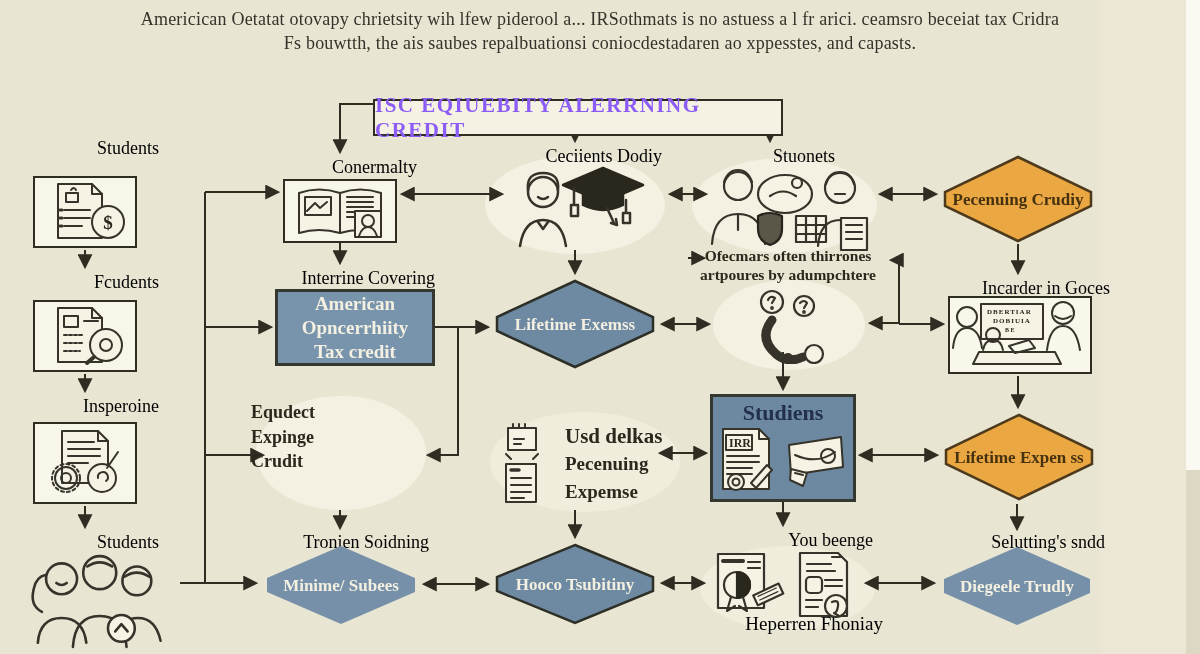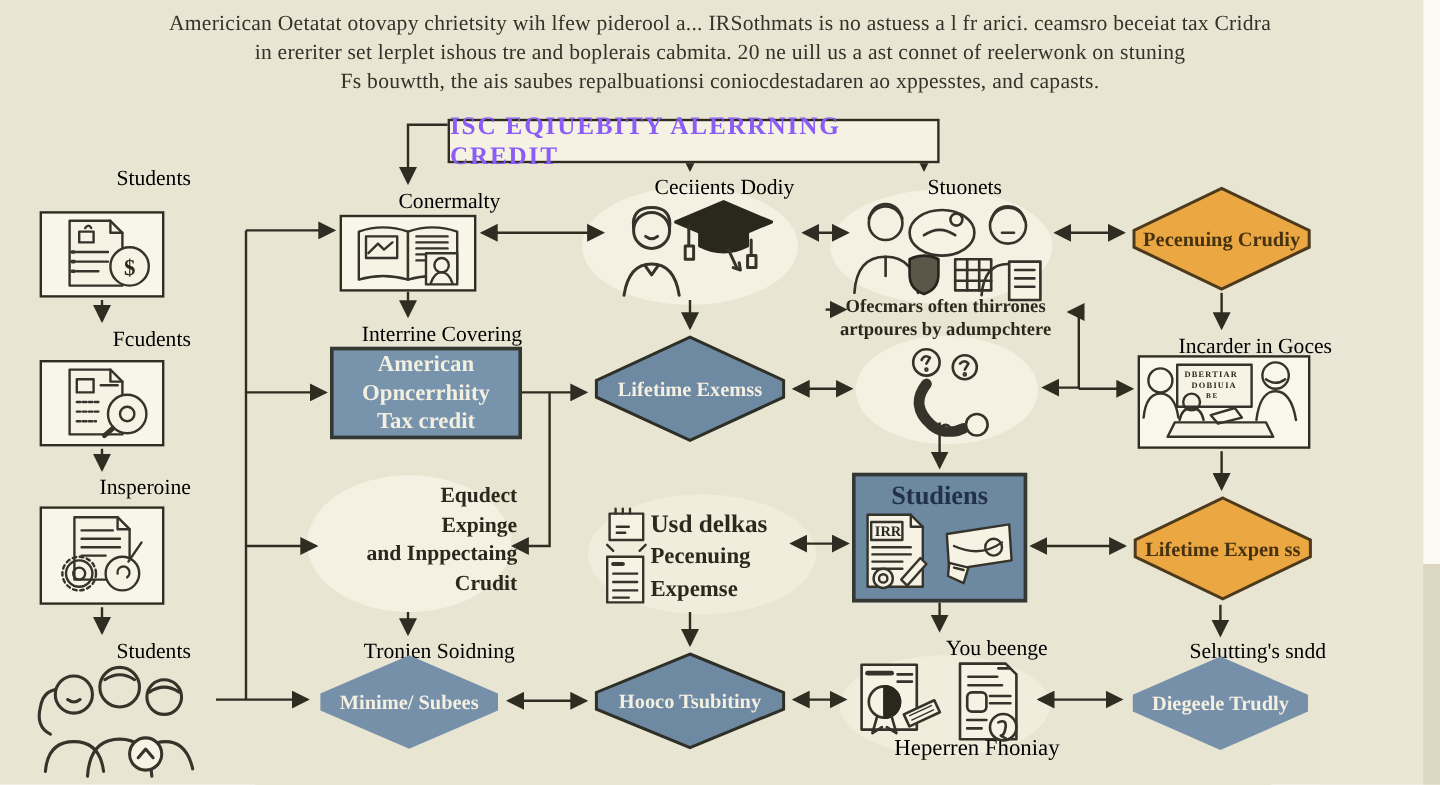--- a/index.html
+++ b/index.html
@@ -25,22 +25,22 @@
   svg.diamond{position:absolute;z-index:2}
   .diamond text{font-family:"Liberation Serif","DejaVu Serif",serif;font-weight:700;text-anchor:middle}
   .diamond.orange text{fill:#46320f;font-size:17px}
   .diamond.blue text{fill:#f3efe1;font-size:17px}
   .icon{stroke:#35332a;fill:none;stroke-width:2;stroke-linecap:round;stroke-linejoin:round}
   .icon .fillp{fill:#f6f3e5}
   .icon .dark{fill:#2a281d;stroke:#2a281d}
   .icon .shade{fill:#5a5648}
   .icon text{font-family:"Liberation Serif",serif;stroke:none;fill:#2a281d;font-weight:700}
   .ofec{position:absolute;font-weight:700;font-size:15.5px;line-height:19px;text-align:center;color:#2b291d;z-index:2}
-  .multi{position:absolute;font-weight:700;font-size:18px;line-height:24px;text-align:right;color:#2b291d;z-index:2}
-  .usd{position:absolute;display:flex;gap:0;z-index:2}
+  .multi{position:absolute;font-weight:700;font-size:18px;line-height:24px;text-align:left;color:#2b291d;z-index:2}
+  .usd{position:absolute;display:flex;gap:23px;z-index:2}
   .usd .txt{font-weight:700;font-size:19px;line-height:28px;color:#2b291d}
   .studiens-label{font-size:22px;color:#22304a;margin-bottom:2px}
   .strip-top{position:absolute;left:1186px;top:0;width:14px;height:470px;background:#fbfaf2}
   .strip-bot{position:absolute;left:1186px;top:470px;width:14px;height:184px;background:#ddd8c4}
   .lightcol{position:absolute;left:1100px;top:0;width:86px;height:654px;background:#ece8d8;opacity:.55}
 </style>
 </head>
 <body>
 
 <div class="stage">
@@ -97,21 +97,20 @@
       <path d="M662 583H704" marker-start="url(#ah)" marker-end="url(#ah)"></path>
       <path d="M866 583H934" marker-start="url(#ah)" marker-end="url(#ah)"></path>
       <path d="M85 250V267" marker-end="url(#ah)"></path>
       <path d="M85 374V391" marker-end="url(#ah)"></path>
       <path d="M85 506V527" marker-end="url(#ah)"></path>
     </g>
   </svg>
 
   <div class="intro">
     <div>Americican Oetatat otovapy chrietsity wih lfew piderool a... IRSothmats is no astuess a l fr arici. ceamsro beceiat tax Cridra</div>
-    <div>in ereriter set lerplet ishous tre and boplerais cabmita. 20 ne uill us a ast connet of reelerwonk on stuning</div>
     <div>Fs bouwtth, the ais saubes repalbuationsi coniocdestadaren ao xppesstes, and capasts.</div>
   </div>
 
   <div class="title-box node">
     <span>ISC EQIUEBITY ALERRNING CREDIT</span>
   </div>
 
   <div class="label" style="left:9px;top:138px;width:150px">Students</div>
   <div class="box node" style="left:33px;top:176px;width:104px;height:72px">
     <svg class="icon" width="98" height="62" viewBox="0 0 98 62">
@@ -279,21 +278,20 @@
         <path d="M104 16q8 6 16 0"></path>
         <path d="M96 50q3-24 16-24t17 24"></path>
       <path class="fillp" d="M28 52h76l6 12H22z"></path>
         <path d="M58 46l20-6 6 8-20 5z"></path>
     </svg>
   </div>
 
   <div class="multi" style="left:251px;top:400px;width:180px;line-height:24.5px">
     <div>Equdect</div>
     <div>Expinge</div>
-    <div>and Inppectaing</div>
     <div>Crudit</div>
   </div>
 
   <div class="usd" style="left:502px;top:422px">
     <svg class="icon" width="40" height="84" viewBox="0 0 40 84">
       <rect class="fillp" x="6" y="6" width="28" height="22"></rect>
       <path d="M11 2v4M17 2v4M23 2v4"></path>
         <path d="M12 17h10M12 22h7"></path>
       <path d="M4 32l5 5M36 32l-5 5"></path>
       <rect class="fillp" x="4" y="42" width="30" height="38"></rect>

